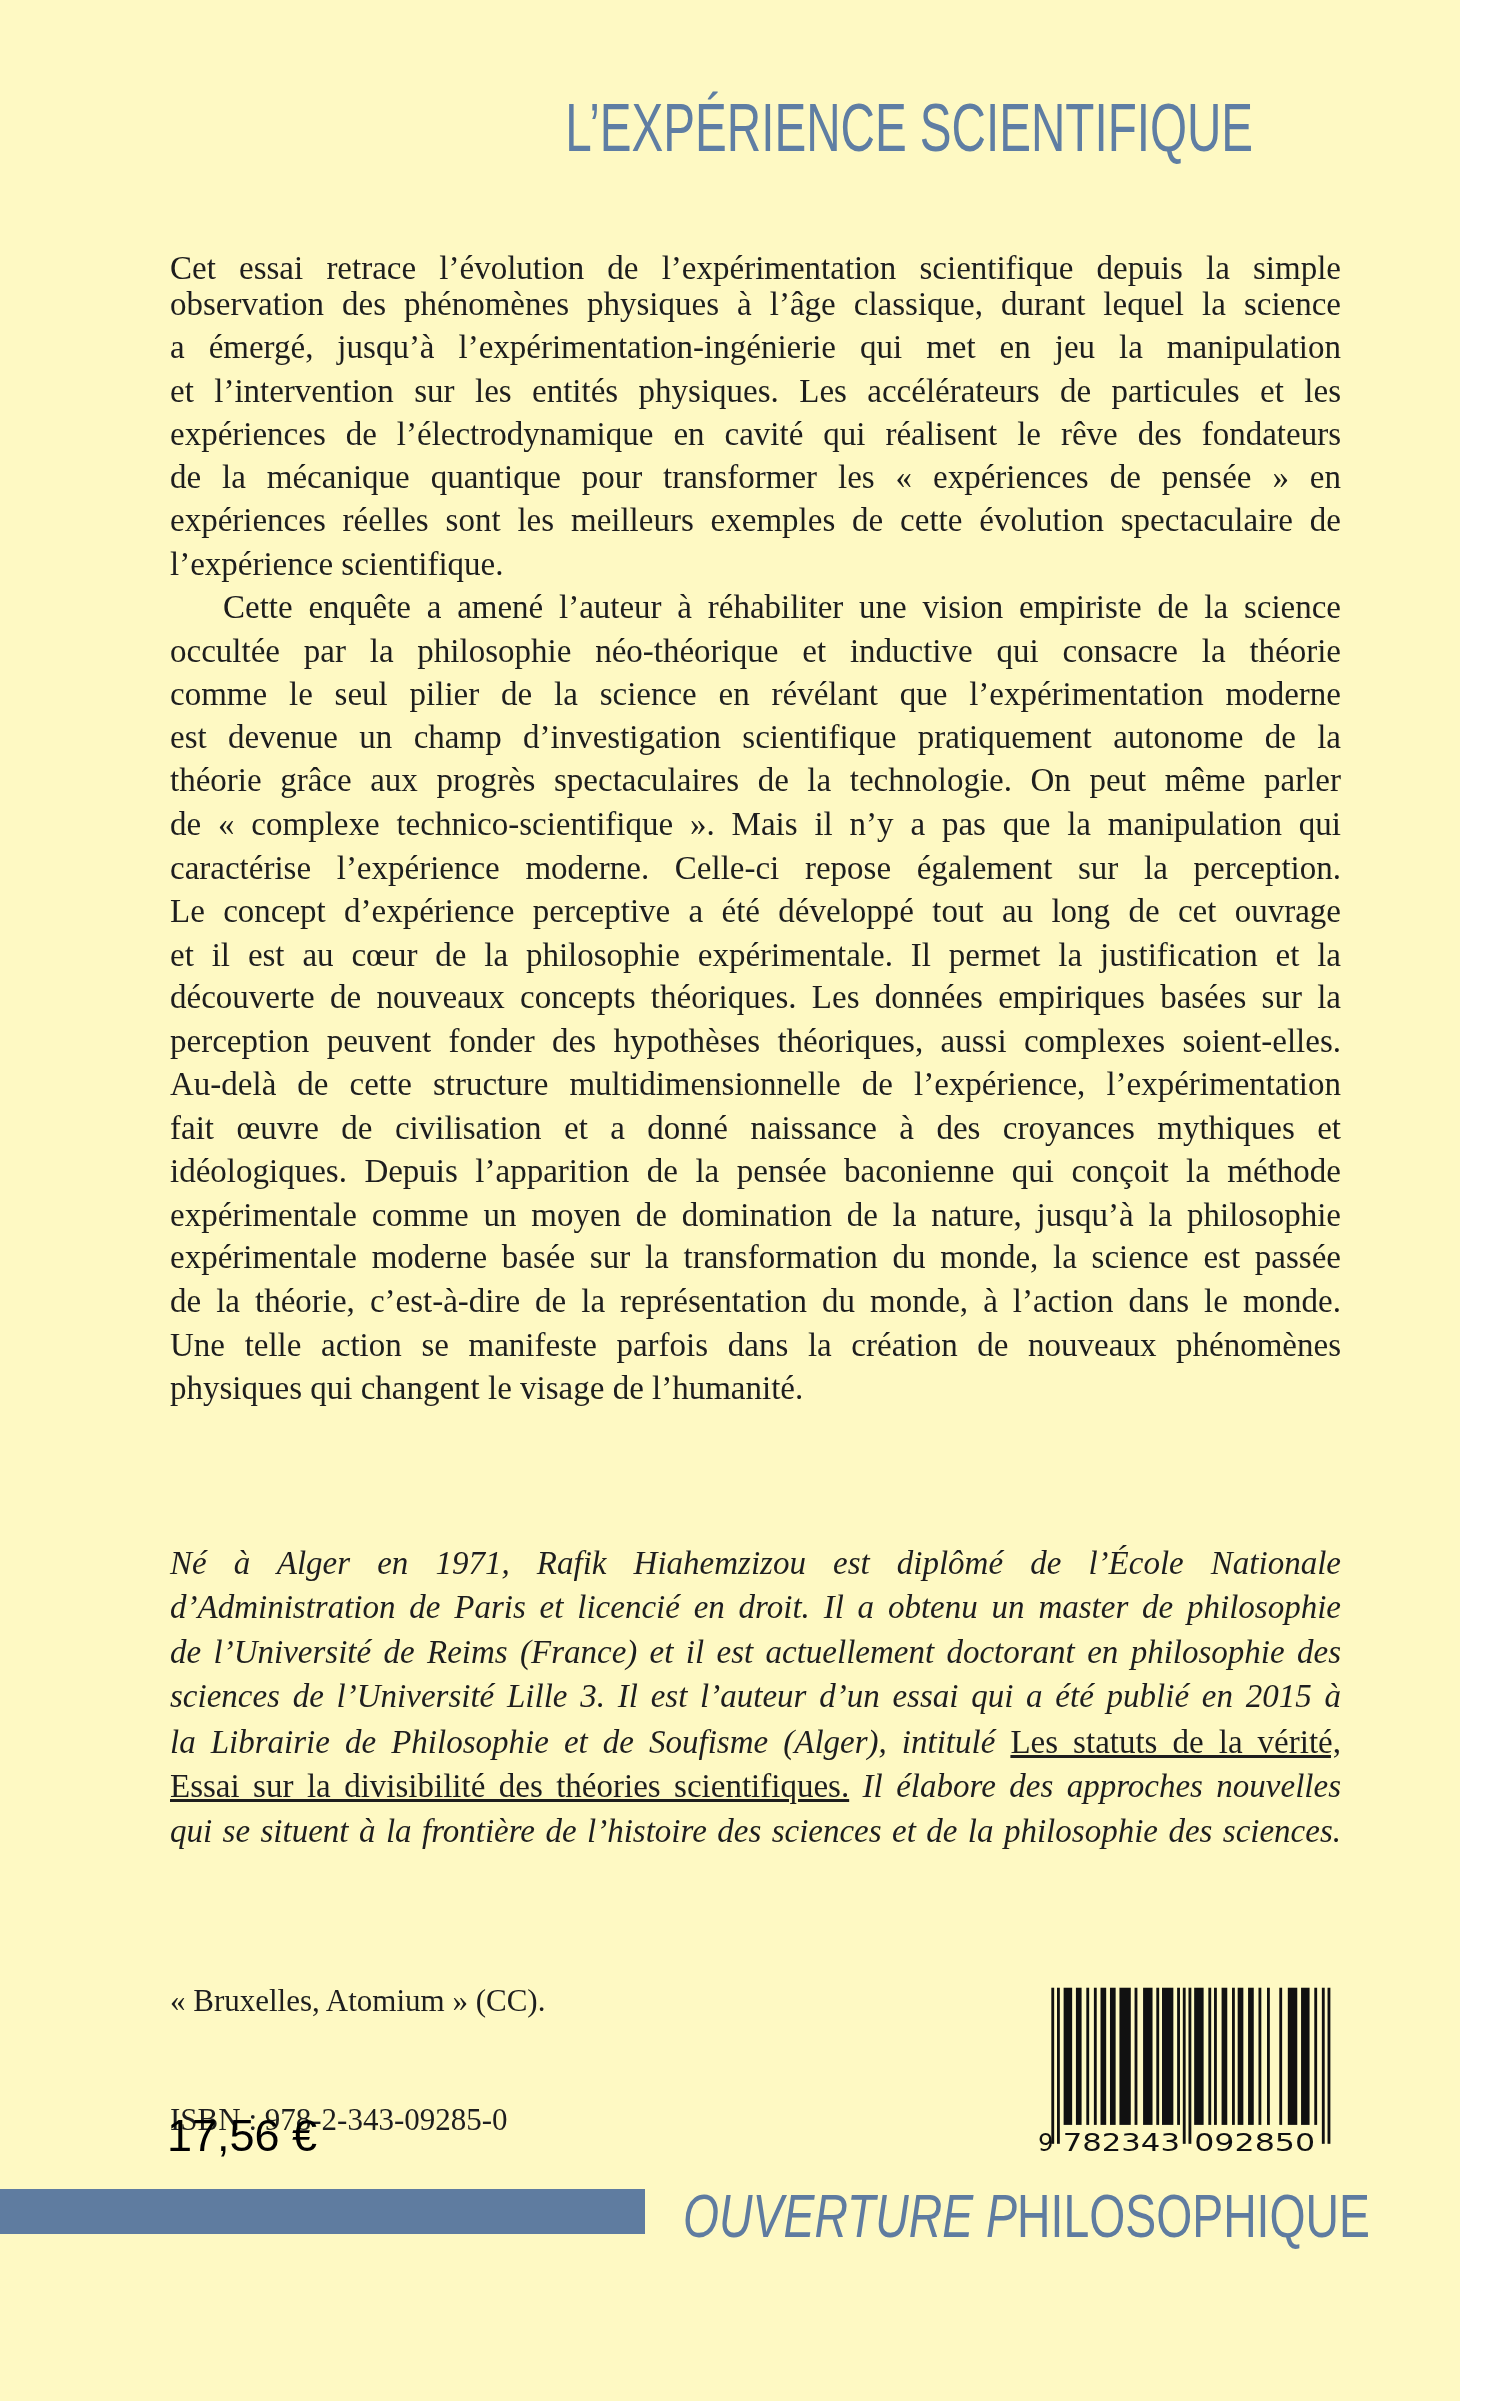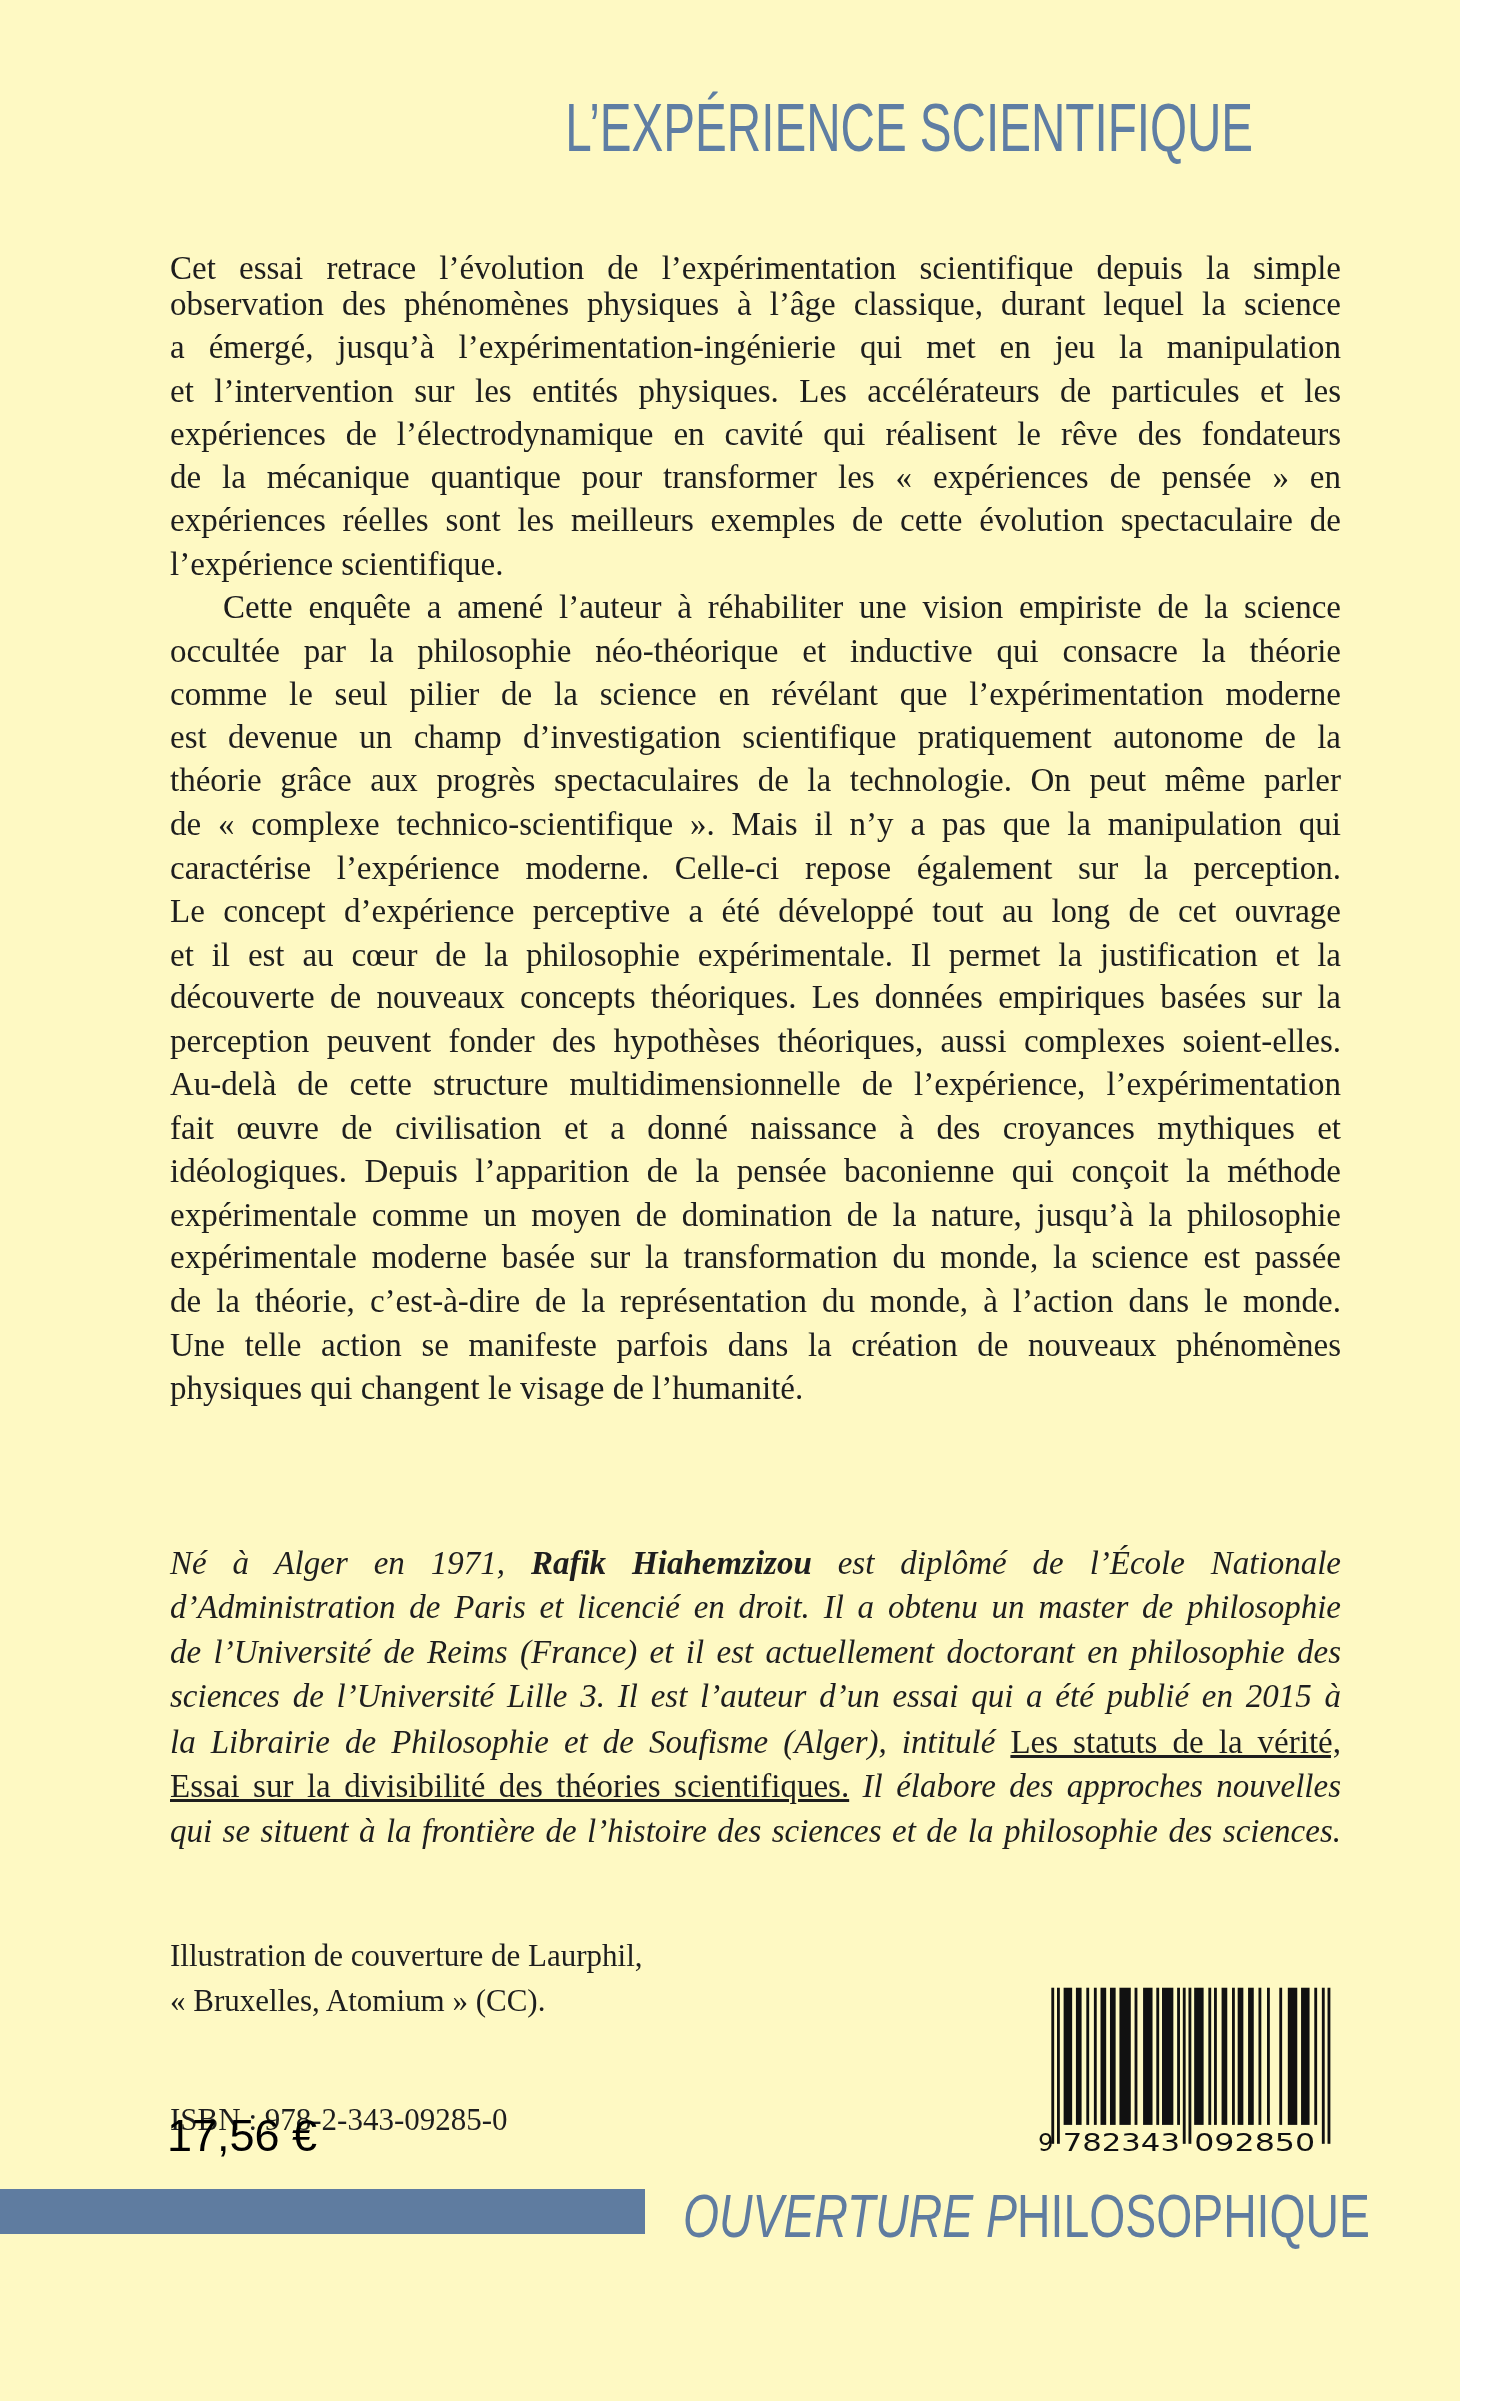--- a/index.html
+++ b/index.html
@@ -15,21 +15,21 @@
   .body-block { position:absolute; left:170px; width:1171px; }
   .line {
     position:absolute; left:0; width:1171px; height:44px;
     font-family:"Liberation Serif", serif; font-size:33px; line-height:44px;
     color:#1e1e1e; white-space:nowrap; overflow:visible;
     text-align:justify; text-align-last:justify;
   }
   .line.last { text-align-last:left; }
   .line.indent { padding-left:53px; width:1118px; }
   .bio .line { font-style:italic; height:44px; line-height:44px; }
-  .bio .bold { font-weight:bold; }
+  .bio .bold { font-weight:normal; }
   .bio .roman { font-style:normal;text-decoration:underline; }
   .credits { position:absolute; left:170px; font-family:"Liberation Serif", serif; font-size:31px; line-height:44px; color:#1e1e1e; }
   .isbn { position:absolute; left:170px; top:2065px; font-family:"Liberation Serif", serif; font-size:31px; line-height:38px; color:#1e1e1e;margin-top:36px; }
   .price { position:absolute; left:167px; top:2112px; font-family:"Liberation Sans", sans-serif; font-size:45px; line-height:47px; color:#000; }
   .barcode { position:absolute; left:1036px; top:1983px; width:322px; height:175px; }
   .bar-left { position:absolute; left:0; top:2189px; width:645px; height:45px; background:#5f7ca0; }
   .series {
     position:absolute; left:683px; top:2186px; width:767px; height:61px;
     font-family:"Liberation Sans", sans-serif; font-size:61px; line-height:61px; color:#5f7ca0; white-space:nowrap;
   }
@@ -77,21 +77,20 @@
   <div class="body-block bio" style="top:1541px;">
     <div class="line" style="top:0px"><span>Né à Alger en 1971, </span><span class="bold">Rafik Hiahemzizou</span><span> est diplômé de l’École Nationale</span></div>
     <div class="line" style="top:44px">d’Administration de Paris et licencié en droit. Il a obtenu un master de philosophie</div>
     <div class="line" style="top:89px">de l’Université de Reims (France) et il est actuellement doctorant en philosophie des</div>
     <div class="line" style="top:133px">sciences de l’Université Lille 3. Il est l’auteur d’un essai qui a été publié en 2015 à</div>
     <div class="line" style="top:179px"><span>la Librairie de Philosophie et de Soufisme (Alger), intitulé </span><span class="roman">Les statuts de la vérité,</span></div>
     <div class="line" style="top:223px"><span class="roman">Essai sur la divisibilité des théories scientifiques.</span><span> Il élabore des approches nouvelles</span></div>
     <div class="line" style="top:268px">qui se situent à la frontière de l’histoire des sciences et de la philosophie des sciences.</div>
   </div>
 
-  <div class="credits" style="top:1934px">Illustration de couverture de Laurphil,</div>
   <div class="credits" style="top:1979px">« Bruxelles, Atomium » (CC).</div>
 
   <div class="isbn">ISBN : 978-2-343-09285-0</div>
   <div class="price">17,56 €</div>
 
   <svg class="barcode" viewBox="0 0 340 185" xmlns="http://www.w3.org/2000/svg">
     <g fill="#111">
 
       <rect x="16" y="5" width="3" height="165"></rect>
       <rect x="22" y="5" width="3" height="165"></rect>

